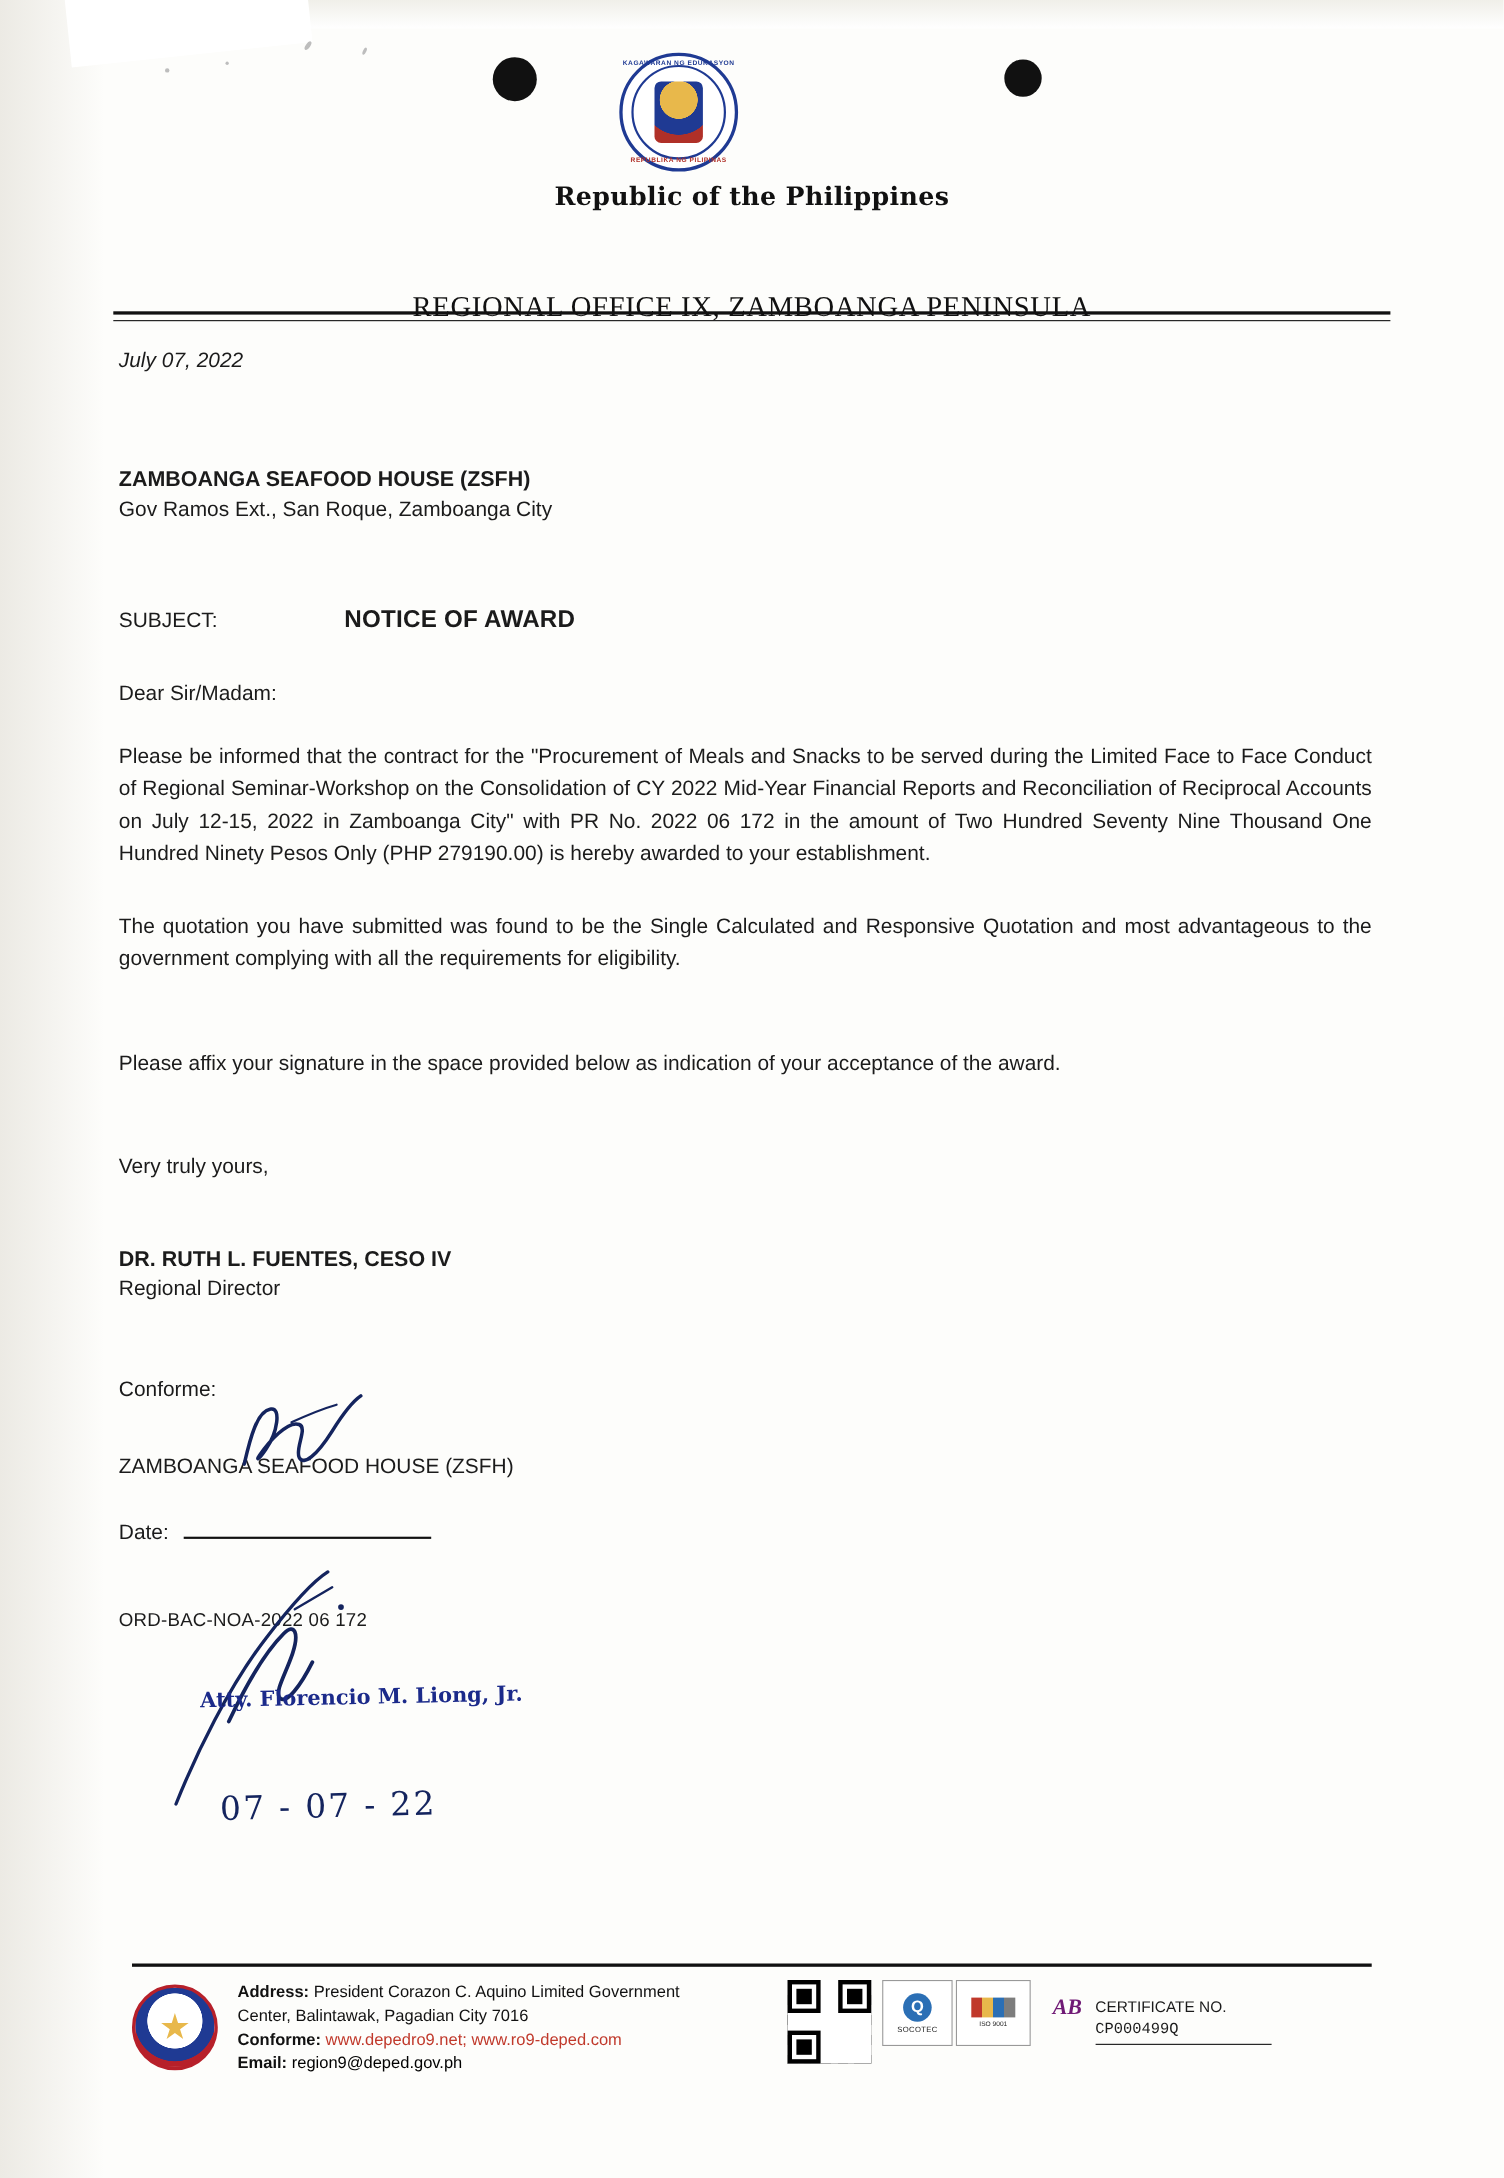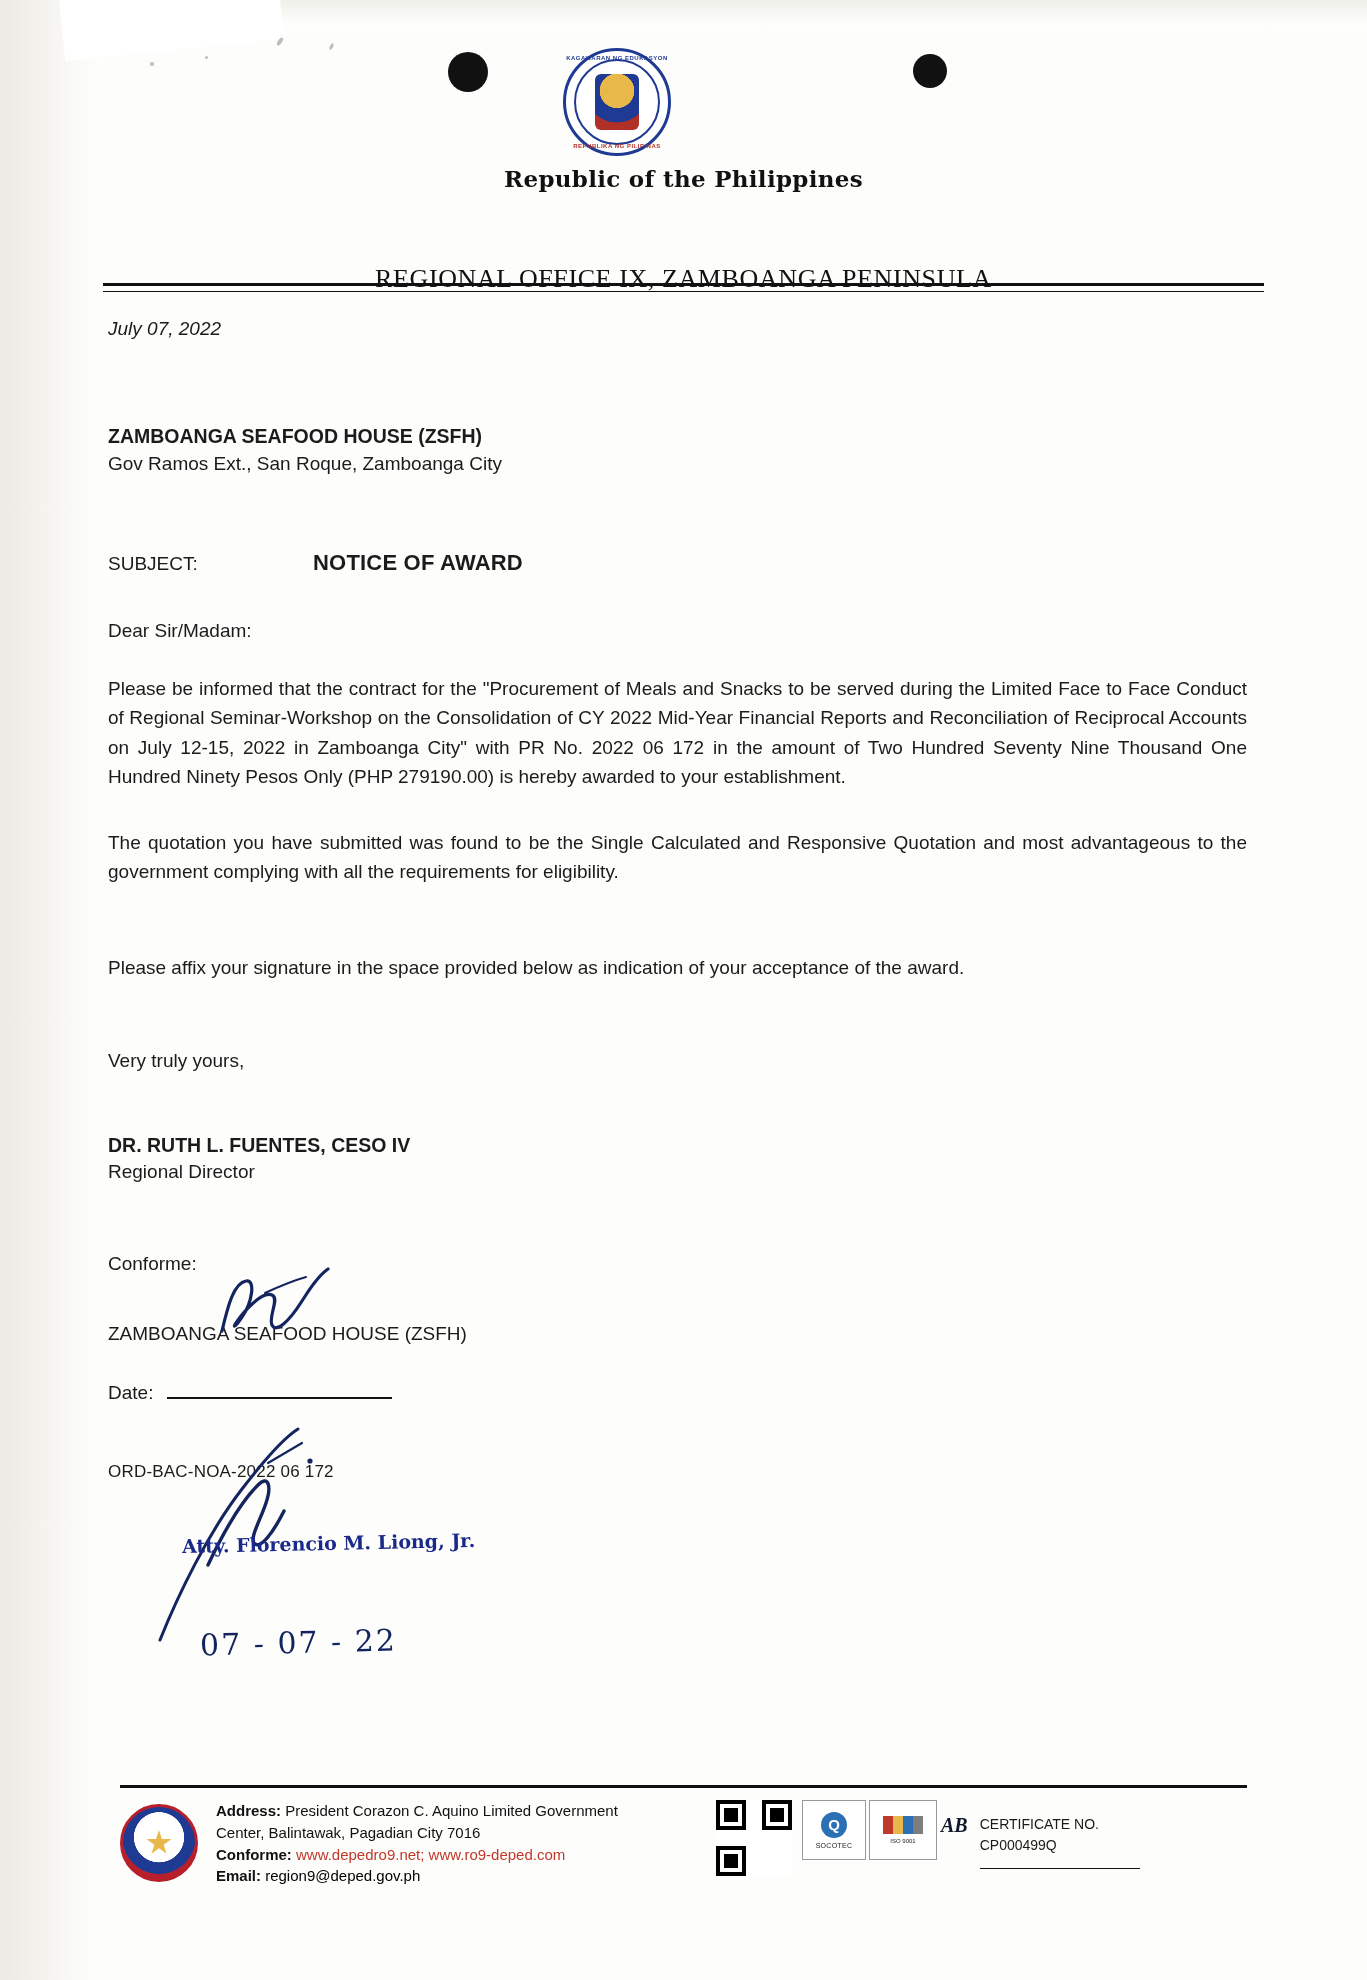--- a/index.html
+++ b/index.html
@@ -348,35 +348,35 @@
     margin-left: 3px;
     display: flex; flex-direction: column;
     align-items: center; justify-content: center;
   }
   .cert-box2 .bars {
     width: 40px; height: 18px;
     background: linear-gradient(90deg,#c0392b 0 25%,#e8b84b 25% 50%,#2b6fb5 50% 75%,#7d7d7d 75% 100%);
   }
   .cert-box2 .cap { font-size: 6px; margin-top: 4px; }
   .ab-mark {
-    margin-left: 4px;
+    margin-left: 20px;
     font-family: "Liberation Serif", serif;
     font-style: italic;
     font-weight: bold;
     font-size: 20px;
-    color: #0f172a;
+    color: #701a75;
     margin-top: 14px;
   }
   .cert-no {
     margin-left: 12px;
     margin-top: 14px;
     font-size: 14px;
     line-height: 1.5;
   }
-  .cert-no .u { display:block; border-bottom: 1px solid #111; width: 160px; padding-bottom: 12px; }
+  .cert-no .u { display:block; border-bottom: 1px solid #111; width: 160px; padding-bottom: 2px; font-family: Liberation Mono, monospace; }
 </style>
 </head>
 <body>
 
 <div class="page">
   <div class="scan-edge-top"></div>
   <div class="scan-edge-left"></div>
   <div class="scan-corner"></div>
 
   <div class="speck" style="left:150px; top:62px; width:4px; height:4px;"></div>

